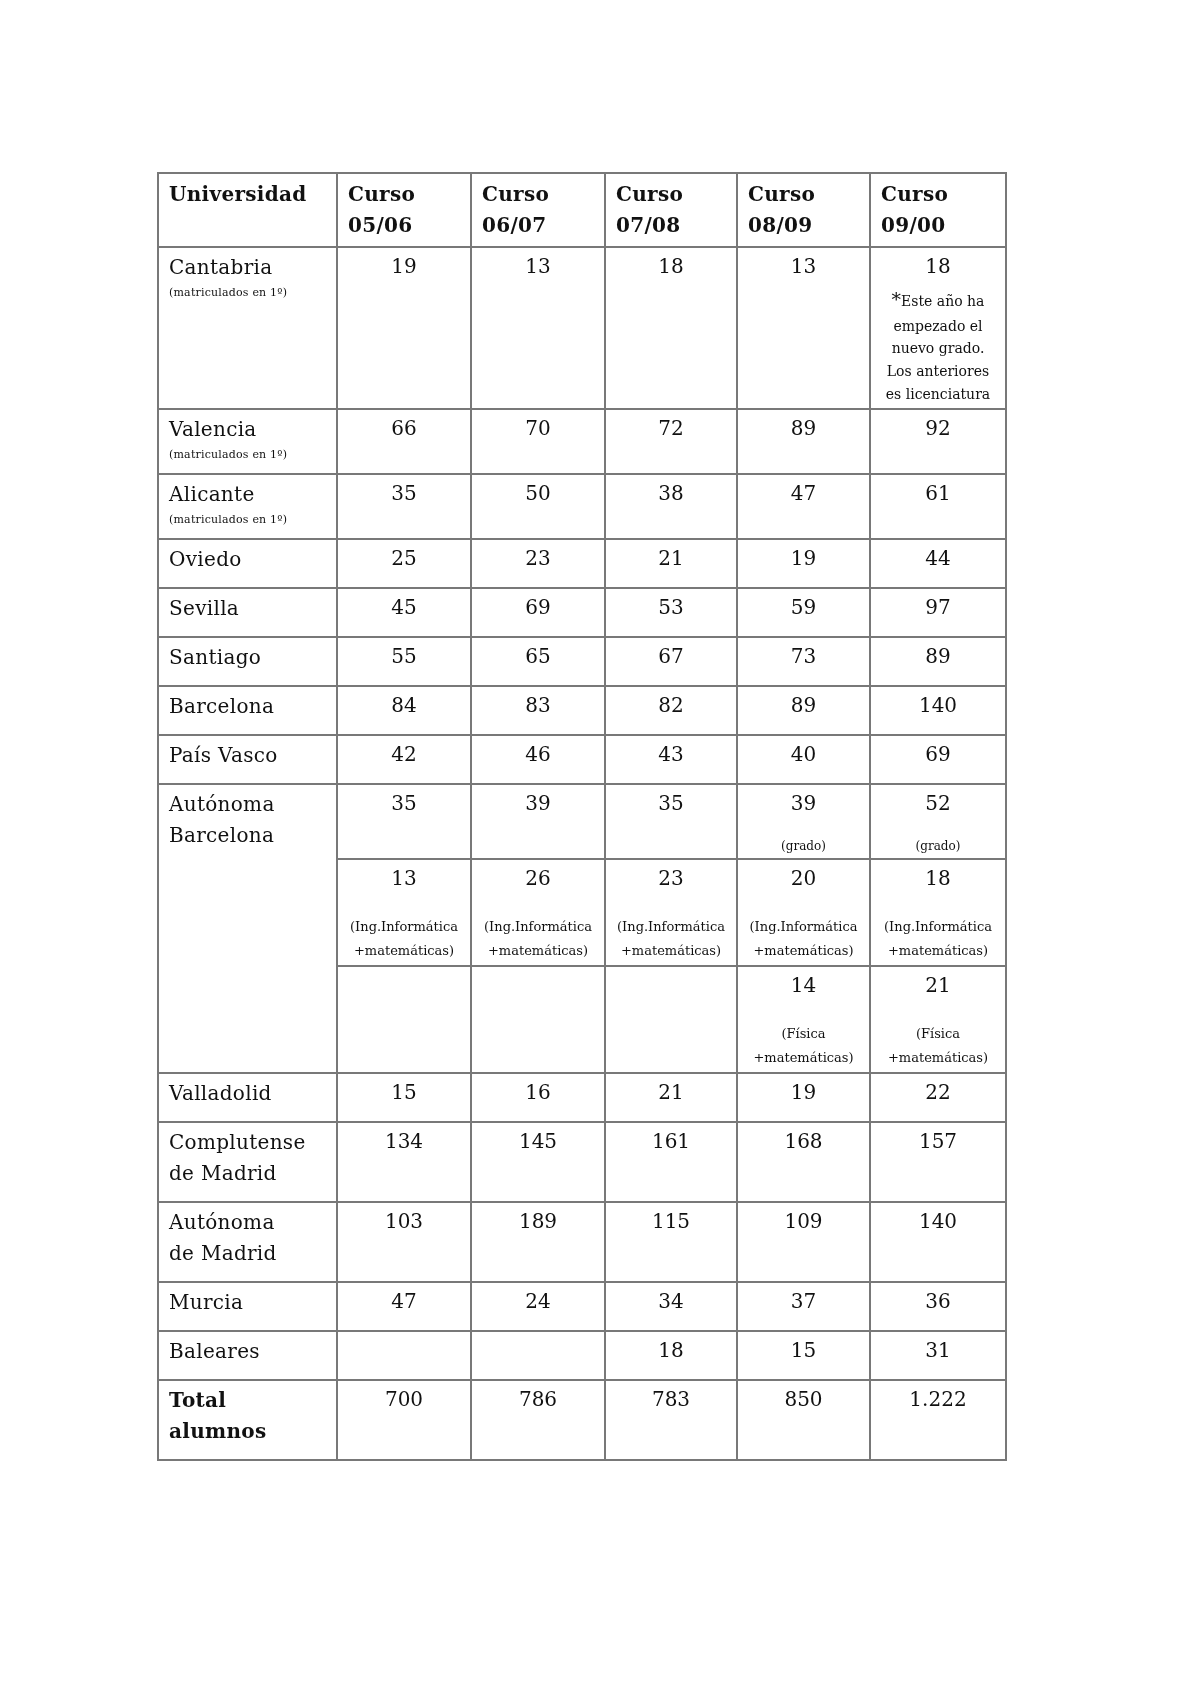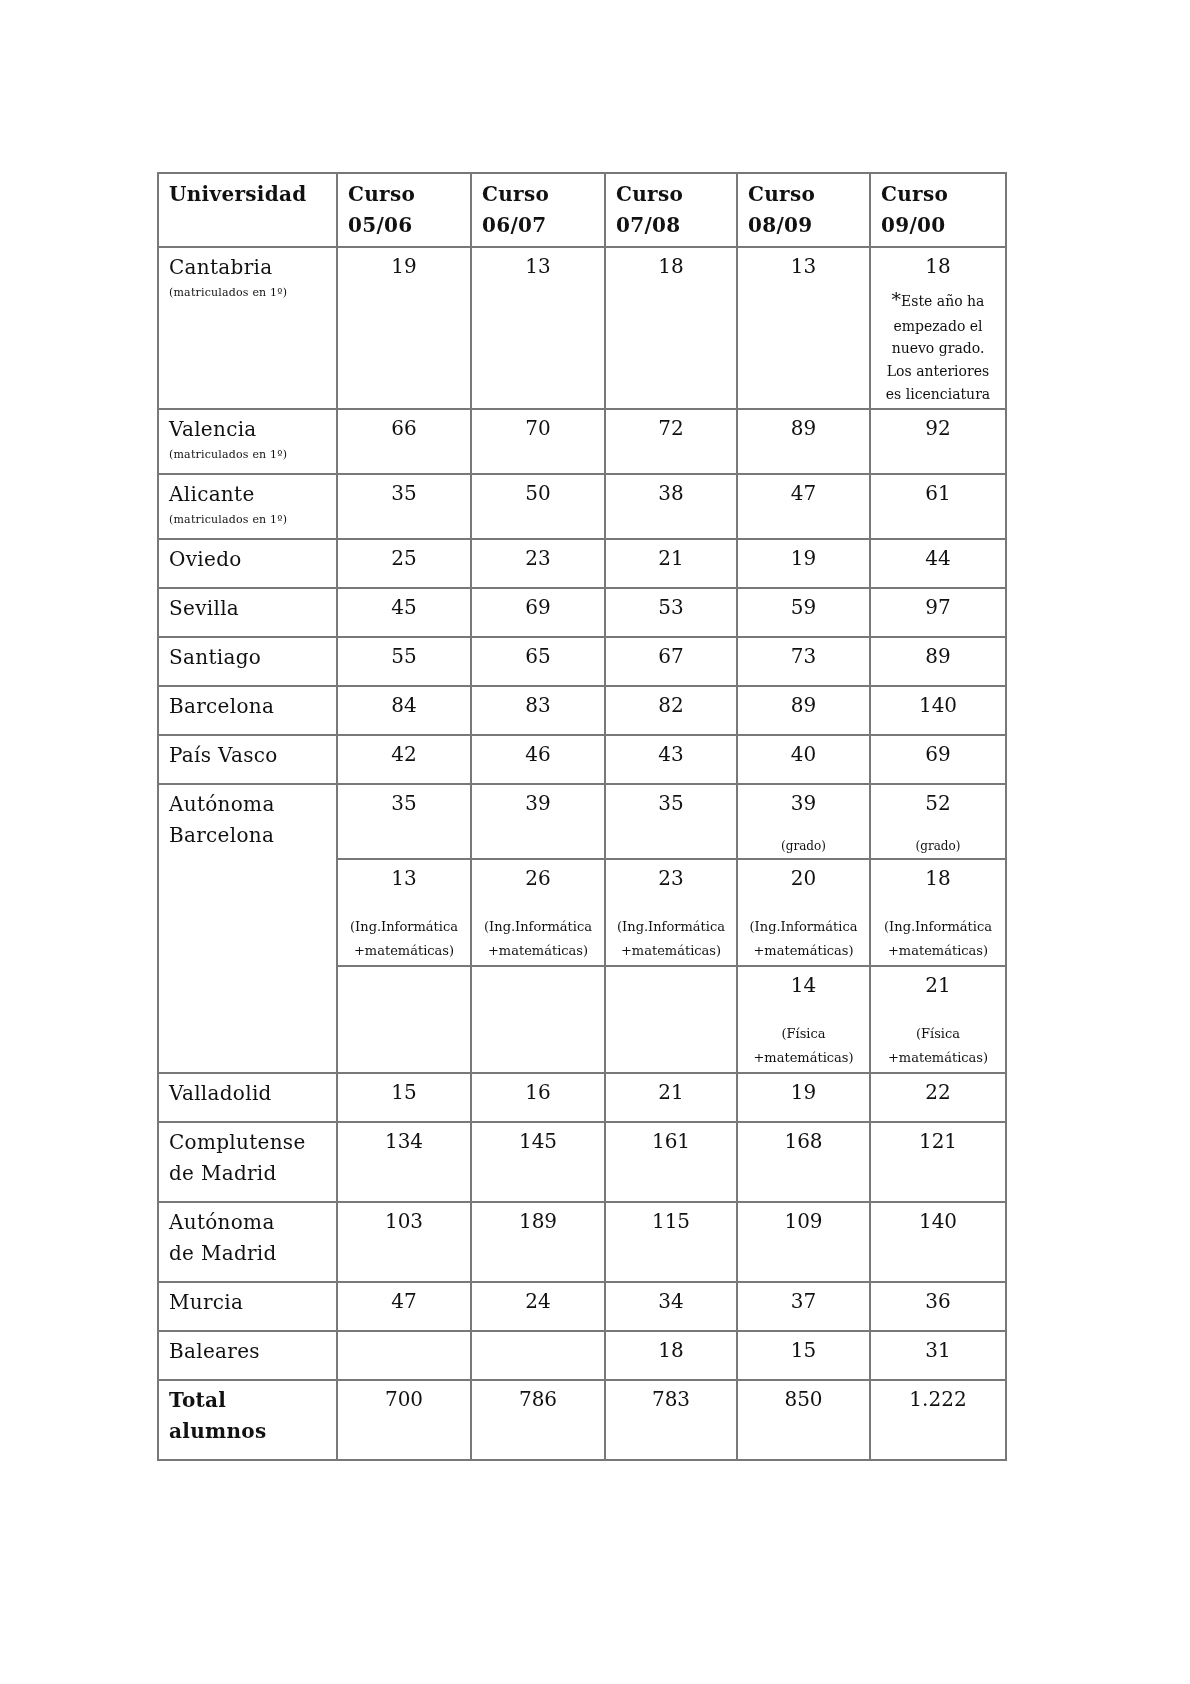--- a/index.html
+++ b/index.html
@@ -282,21 +282,21 @@
 
       <tr class="h-2n">
         <td class="name">
           <div class="uname">Complutense
 de Madrid</div>
         </td>
         <td class="num">134</td>
         <td class="num">145</td>
         <td class="num">161</td>
         <td class="num">168</td>
-        <td class="num">121</td>
+        <td class="num">157</td>
       </tr>
 
       <tr class="h-2n">
         <td class="name">
           <div class="uname">Autónoma
 de Madrid</div>
         </td>
         <td class="num">103</td>
         <td class="num">189</td>
         <td class="num">115</td>

